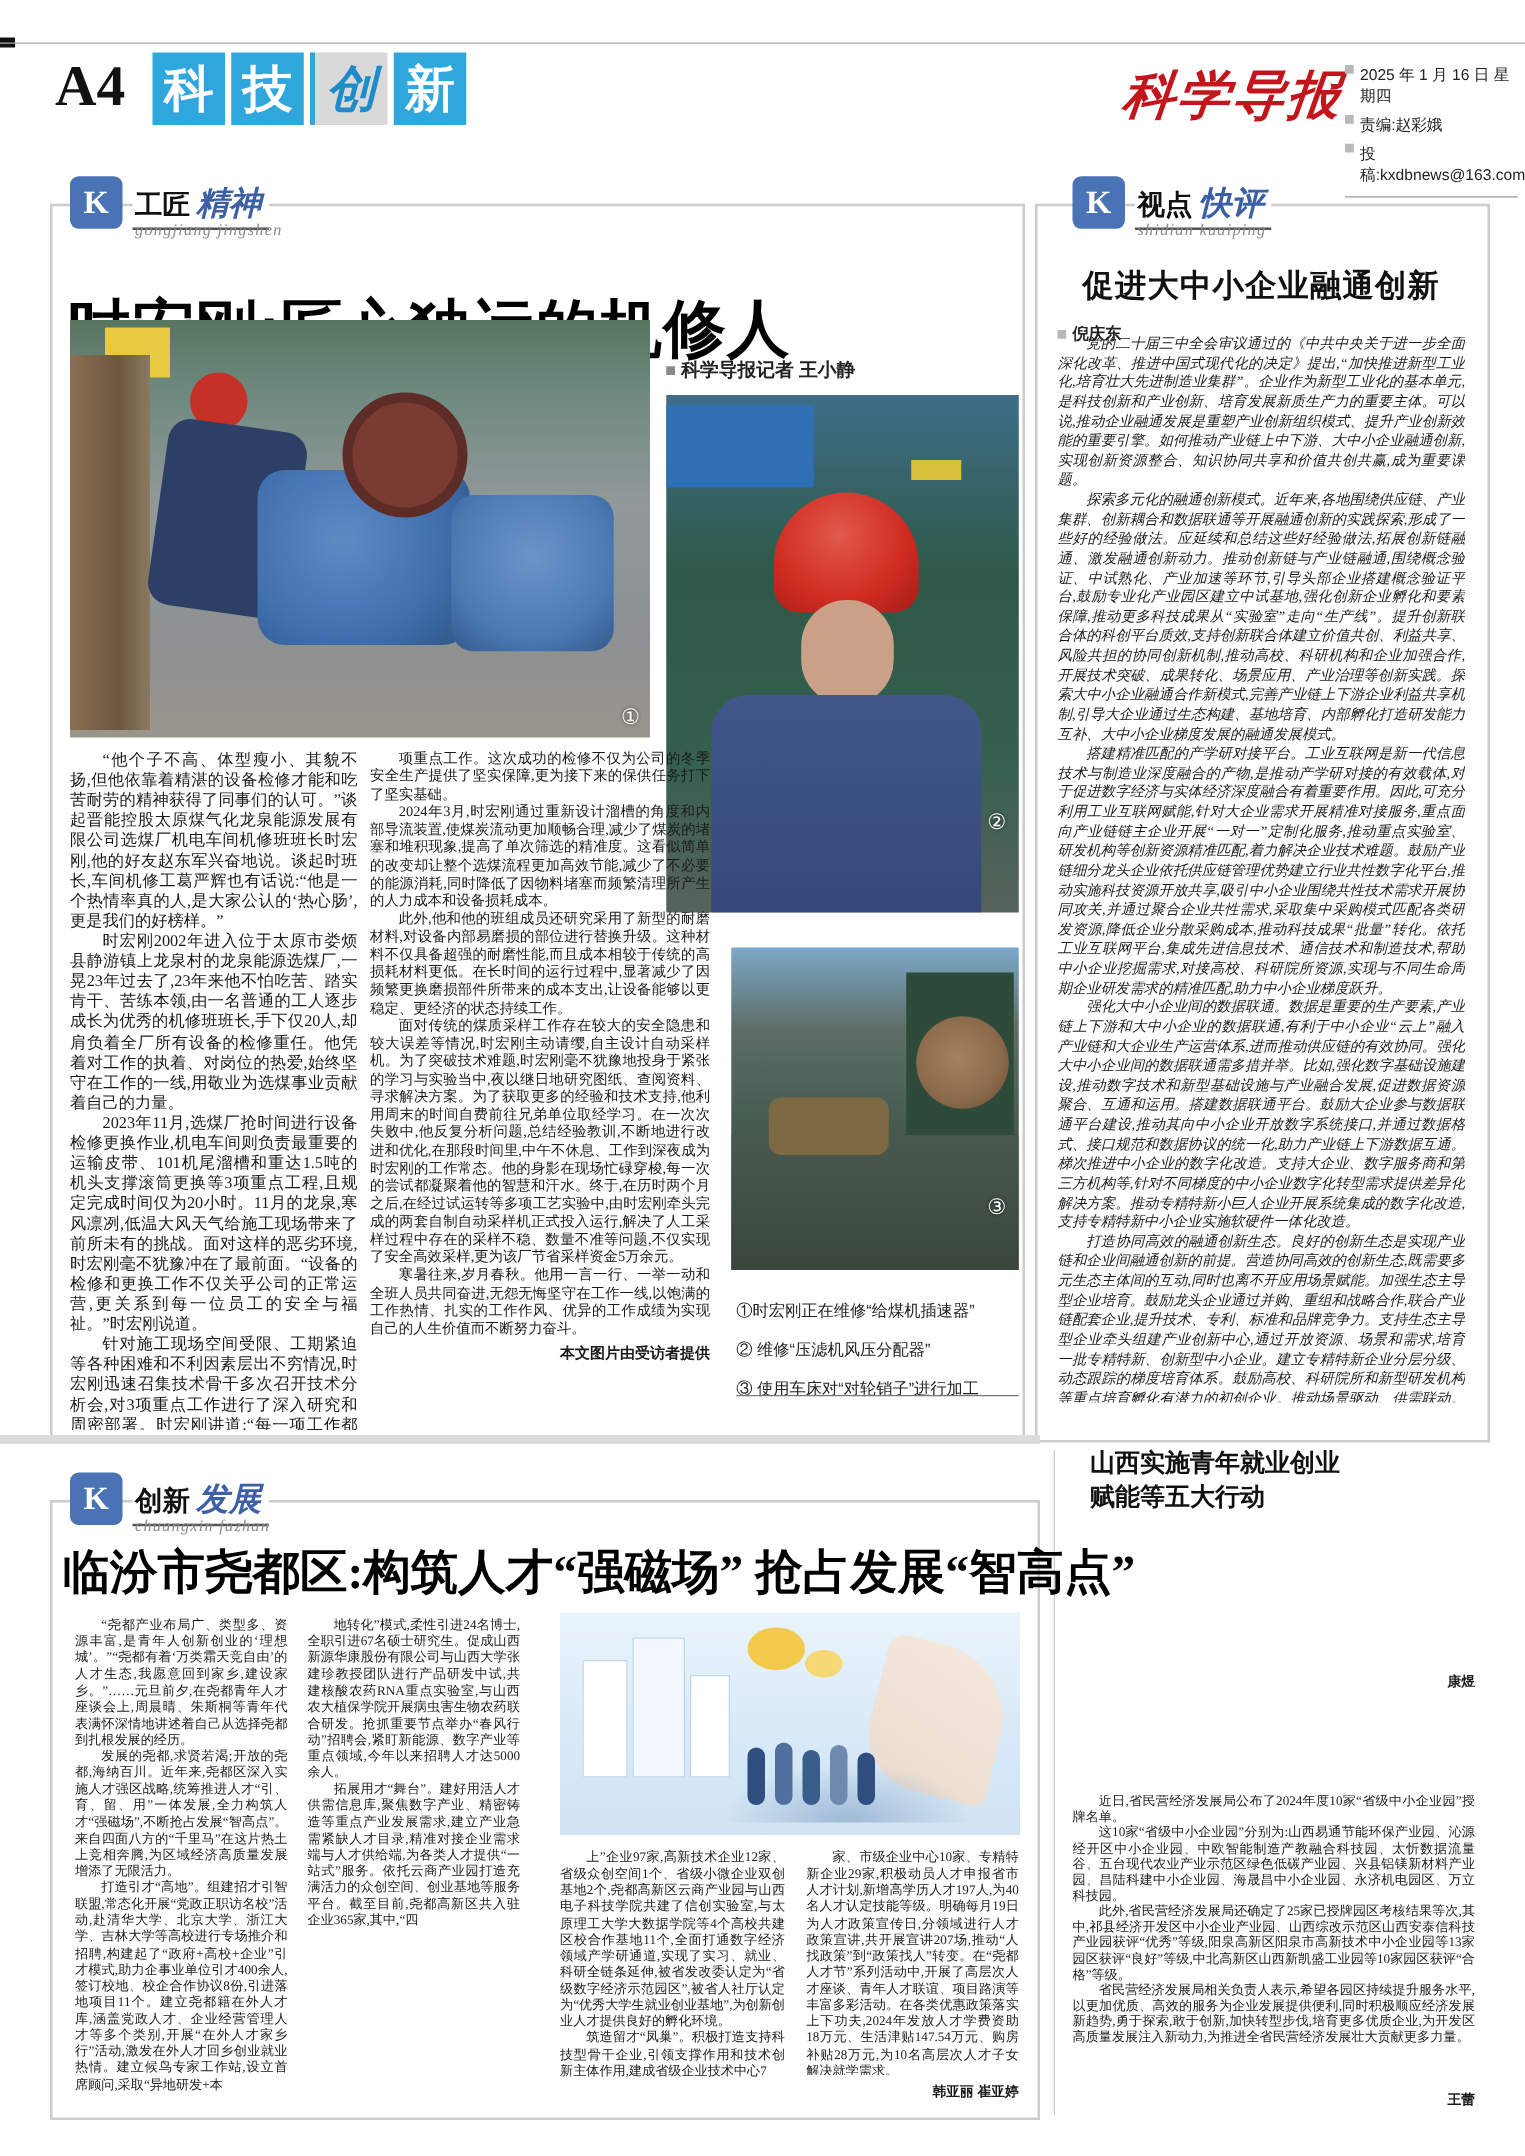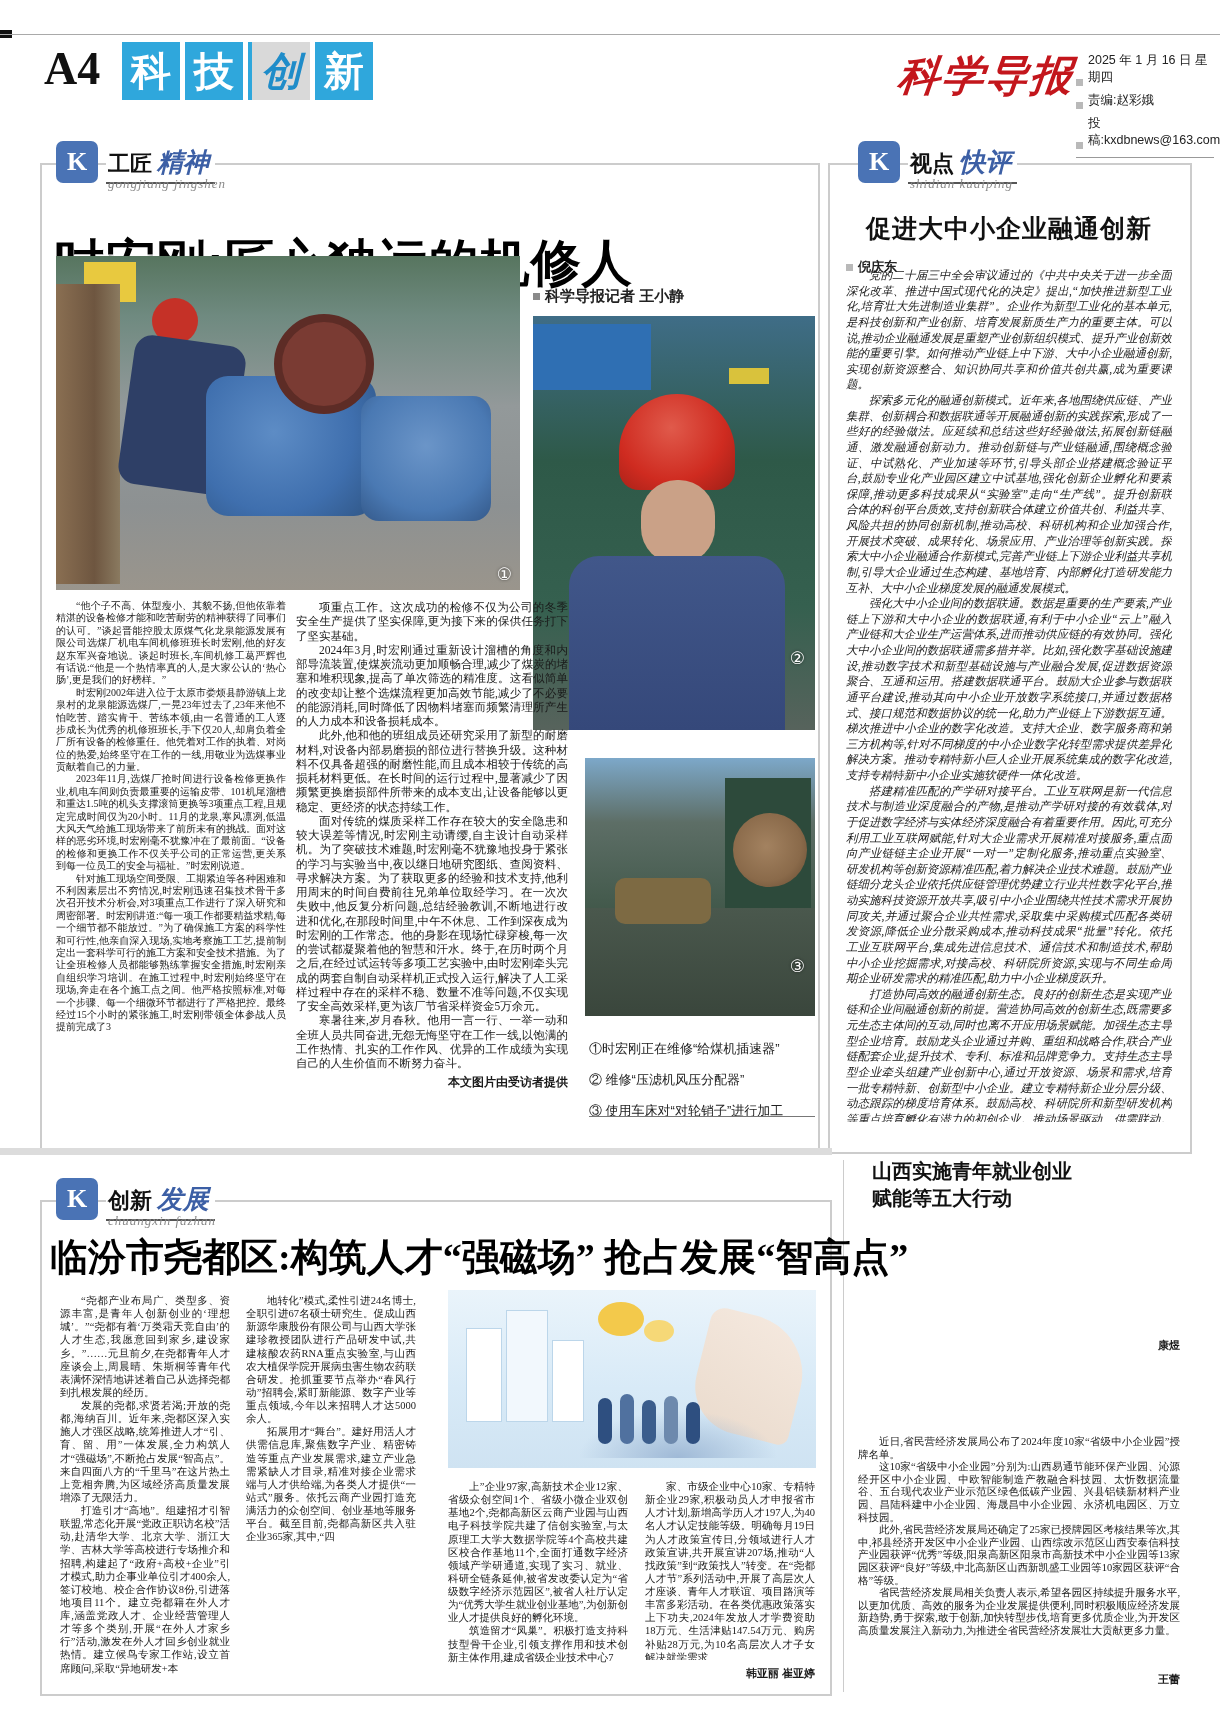--- a/index.html
+++ b/index.html
@@ -11,21 +11,21 @@
   .toptick{left:0;top:30px;width:12px;height:8px;background:#111;}
   .pageno{left:44px;top:42px;font:700 46px "Liberation Serif",serif;color:#111;}
   .banner{left:122px;top:42px;display:flex;gap:5px;}
   .bblock{width:58px;height:58px;background:#2fa7dc;color:#fff;display:flex;align-items:center;
           justify-content:center;font:700 40px "Liberation Sans",sans-serif;}
   .bblock.alt{background:#d9d9d9;color:#1f8cc9;border-left:4px solid #2fa7dc;
           font:700 italic 40px "Liberation Serif",serif;}
   .masthead{left:898px;top:48px;font:800 italic 42px "Liberation Serif",serif;color:#c3161c;
           transform:skewX(-6deg);letter-spacing:2px;}
   .hinfo{left:1076px;top:52px;width:138px;border-bottom:1px solid #999;padding-bottom:8px;}
-  .hrow{display:flex;align-items:flex-end;margin-bottom:6px;font:12.5px "Liberation Sans",sans-serif;color:#222;}
+  .hrow{display:flex;align-items:flex-start;margin-bottom:6px;font:12.5px "Liberation Sans",sans-serif;color:#222;}
   .sq{width:7px;height:7px;background:#b9b9b9;margin-right:5px;flex:none;}
   .sq.dark{background:#8a8a8a;}
   
   .frame{border:2px solid #cccccc;}
   .mainbox{left:40px;top:163px;width:776px;height:985px;border-bottom:none;}
   .viewbox{left:828px;top:163px;width:360px;height:987px;}
   .innovbox{left:40px;top:1200px;width:788px;height:492px;}
   .badge{width:42px;height:42px;background:#4a73b5;border-radius:7px;color:#fff;
          display:flex;align-items:center;justify-content:center;
          font:700 26px "Liberation Serif",serif;z-index:4;}
@@ -34,21 +34,21 @@
   .lm{font:700 22px "Liberation Sans",sans-serif;color:#111;}
   .ls{font:700 italic 26px "Liberation Serif",serif;color:#3c5fa5;}
   .pinyin{font:italic 13px "Liberation Serif",serif;color:#8a8a8a;letter-spacing:1px;z-index:4;}
   
   .headline1{left:54px;top:186px;width:745px;font:800 50px "Liberation Sans",sans-serif;
              color:#000;letter-spacing:1px;white-space:nowrap;margin-top:44px;}
   .byline{left:533px;top:287px;display:flex;align-items:center;
           font:700 15px "Liberation Sans",sans-serif;color:#222;}
   .bodycol p{margin:0;text-indent:2em;text-align:justify;}
   .col1{left:56px;top:600px;width:230px;height:544px;overflow:hidden;
-        font-size:10px;line-height:1.24;}
+        font-size:13px;line-height:1.24;}
   .col2{left:296px;top:600px;width:272px;height:544px;overflow:hidden;
         font-size:11.5px;line-height:1.24;}
   .credit{text-align:right;font:700 12px "Liberation Sans",sans-serif;margin-top:4px;}
   .captions{left:589px;top:1040px;width:226px;font:13px "Liberation Sans",sans-serif;color:#222;}
   .captions div{margin-bottom:13px;}
   .caprule{left:589px;top:1116px;width:226px;height:1px;background:#777;}
   
   .photo{overflow:hidden;background:#7b8f8d;}
   .ph-shape{position:absolute;}
   .mark{position:absolute;color:#fff;font:400 17px "DejaVu Sans",sans-serif;
@@ -207,22 +207,22 @@
   <div class="abs pinyin" style="left:910px;top:176px;">shidian kuaiping</div>
 
   <div class="abs vtitle">促进大中小企业融通创新</div>
   <div class="abs vauthor">
     <span class="sq"></span>
     <span>倪庆东</span>
   </div>
   <div class="abs vbody">
     <p>党的二十届三中全会审议通过的《中共中央关于进一步全面深化改革、推进中国式现代化的决定》提出,“加快推进新型工业化,培育壮大先进制造业集群”。企业作为新型工业化的基本单元,是科技创新和产业创新、培育发展新质生产力的重要主体。可以说,推动企业融通发展是重塑产业创新组织模式、提升产业创新效能的重要引擎。如何推动产业链上中下游、大中小企业融通创新,实现创新资源整合、知识协同共享和价值共创共赢,成为重要课题。</p>
     <p>探索多元化的融通创新模式。近年来,各地围绕供应链、产业集群、创新耦合和数据联通等开展融通创新的实践探索,形成了一些好的经验做法。应延续和总结这些好经验做法,拓展创新链融通、激发融通创新动力。推动创新链与产业链融通,围绕概念验证、中试熟化、产业加速等环节,引导头部企业搭建概念验证平台,鼓励专业化产业园区建立中试基地,强化创新企业孵化和要素保障,推动更多科技成果从“实验室”走向“生产线”。提升创新联合体的科创平台质效,支持创新联合体建立价值共创、利益共享、风险共担的协同创新机制,推动高校、科研机构和企业加强合作,开展技术突破、成果转化、场景应用、产业治理等创新实践。探索大中小企业融通合作新模式,完善产业链上下游企业利益共享机制,引导大企业通过生态构建、基地培育、内部孵化打造研发能力互补、大中小企业梯度发展的融通发展模式。</p>
+    <p>搭建精准匹配的产学研对接平台。工业互联网是新一代信息技术与制造业深度融合的产物,是推动产学研对接的有效载体,对于促进数字经济与实体经济深度融合有着重要作用。因此,可充分利用工业互联网赋能,针对大企业需求开展精准对接服务,重点面向产业链链主企业开展“一对一”定制化服务,推动重点实验室、研发机构等创新资源精准匹配,着力解决企业技术难题。鼓励产业链细分龙头企业依托供应链管理优势建立行业共性数字化平台,推动实施科技资源开放共享,吸引中小企业围绕共性技术需求开展协同攻关,并通过聚合企业共性需求,采取集中采购模式匹配各类研发资源,降低企业分散采购成本,推动科技成果“批量”转化。依托工业互联网平台,集成先进信息技术、通信技术和制造技术,帮助中小企业挖掘需求,对接高校、科研院所资源,实现与不同生命周期企业研发需求的精准匹配,助力中小企业梯度跃升。</p>
     <p>强化大中小企业间的数据联通。数据是重要的生产要素,产业链上下游和大中小企业的数据联通,有利于中小企业“云上”融入产业链和大企业生产运营体系,进而推动供应链的有效协同。强化大中小企业间的数据联通需多措并举。比如,强化数字基础设施建设,推动数字技术和新型基础设施与产业融合发展,促进数据资源聚合、互通和运用。搭建数据联通平台。鼓励大企业参与数据联通平台建设,推动其向中小企业开放数字系统接口,并通过数据格式、接口规范和数据协议的统一化,助力产业链上下游数据互通。梯次推进中小企业的数字化改造。支持大企业、数字服务商和第三方机构等,针对不同梯度的中小企业数字化转型需求提供差异化解决方案。推动专精特新小巨人企业开展系统集成的数字化改造,支持专精特新中小企业实施软硬件一体化改造。</p>
-    <p>搭建精准匹配的产学研对接平台。工业互联网是新一代信息技术与制造业深度融合的产物,是推动产学研对接的有效载体,对于促进数字经济与实体经济深度融合有着重要作用。因此,可充分利用工业互联网赋能,针对大企业需求开展精准对接服务,重点面向产业链链主企业开展“一对一”定制化服务,推动重点实验室、研发机构等创新资源精准匹配,着力解决企业技术难题。鼓励产业链细分龙头企业依托供应链管理优势建立行业共性数字化平台,推动实施科技资源开放共享,吸引中小企业围绕共性技术需求开展协同攻关,并通过聚合企业共性需求,采取集中采购模式匹配各类研发资源,降低企业分散采购成本,推动科技成果“批量”转化。依托工业互联网平台,集成先进信息技术、通信技术和制造技术,帮助中小企业挖掘需求,对接高校、科研院所资源,实现与不同生命周期企业研发需求的精准匹配,助力中小企业梯度跃升。</p>
     <p>打造协同高效的融通创新生态。良好的创新生态是实现产业链和企业间融通创新的前提。营造协同高效的创新生态,既需要多元生态主体间的互动,同时也离不开应用场景赋能。加强生态主导型企业培育。鼓励龙头企业通过并购、重组和战略合作,联合产业链配套企业,提升技术、专利、标准和品牌竞争力。支持生态主导型企业牵头组建产业创新中心,通过开放资源、场景和需求,培育一批专精特新、创新型中小企业。建立专精特新企业分层分级、动态跟踪的梯度培育体系。鼓励高校、科研院所和新型研发机构等重点培育孵化有潜力的初创企业。推动场景驱动、供需联动。探索市场化场景培育机制,支持专业化应用场景促进机构发展,推进场景挖掘和发布。围绕重点产业链设计、生产、检测、运维等环节打造应用试验场景,依托应用场景组织高水平供需对接活动,加速新技术新产品推广,以产品规模化迭代应用促进产业技术成熟。</p>
   </div>
 
   <div class="abs band"></div>
   <div class="abs vrule"></div>
 
   <div class="abs nhead n1head">山西实施青年就业创业
 赋能等五大行动</div>
   <div class="abs nauthor n1author">康煜</div>
 

